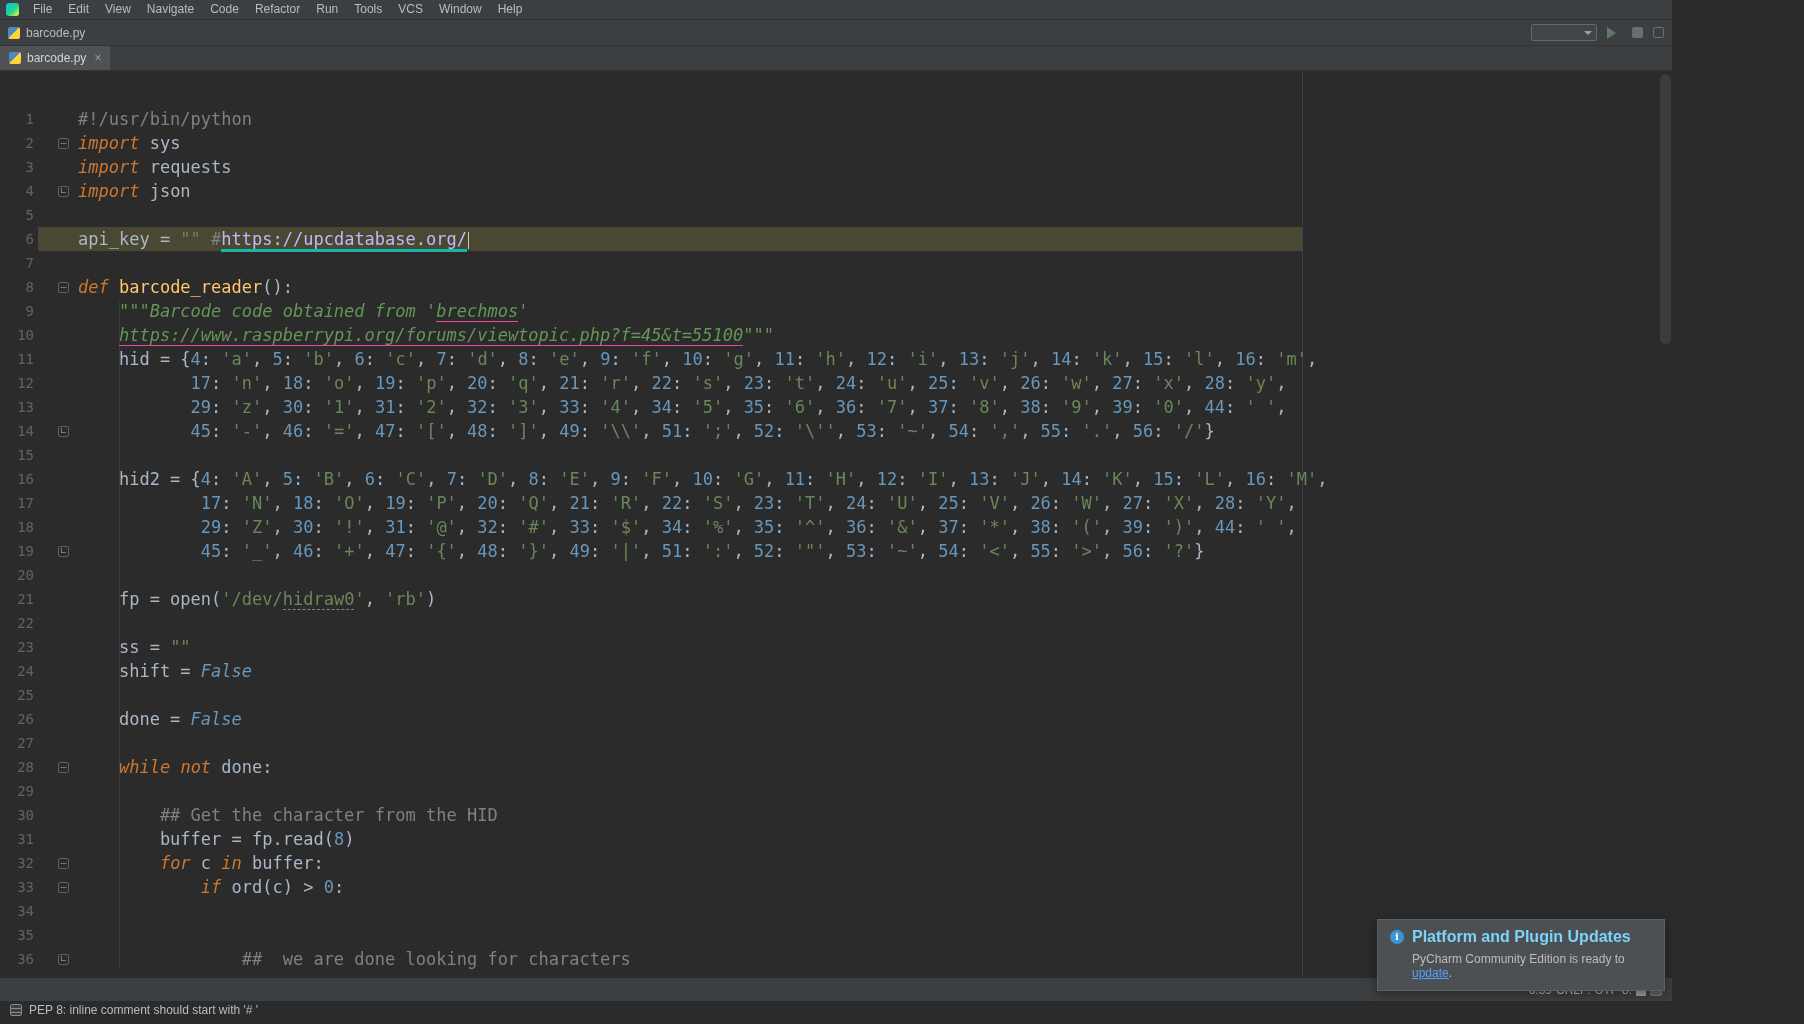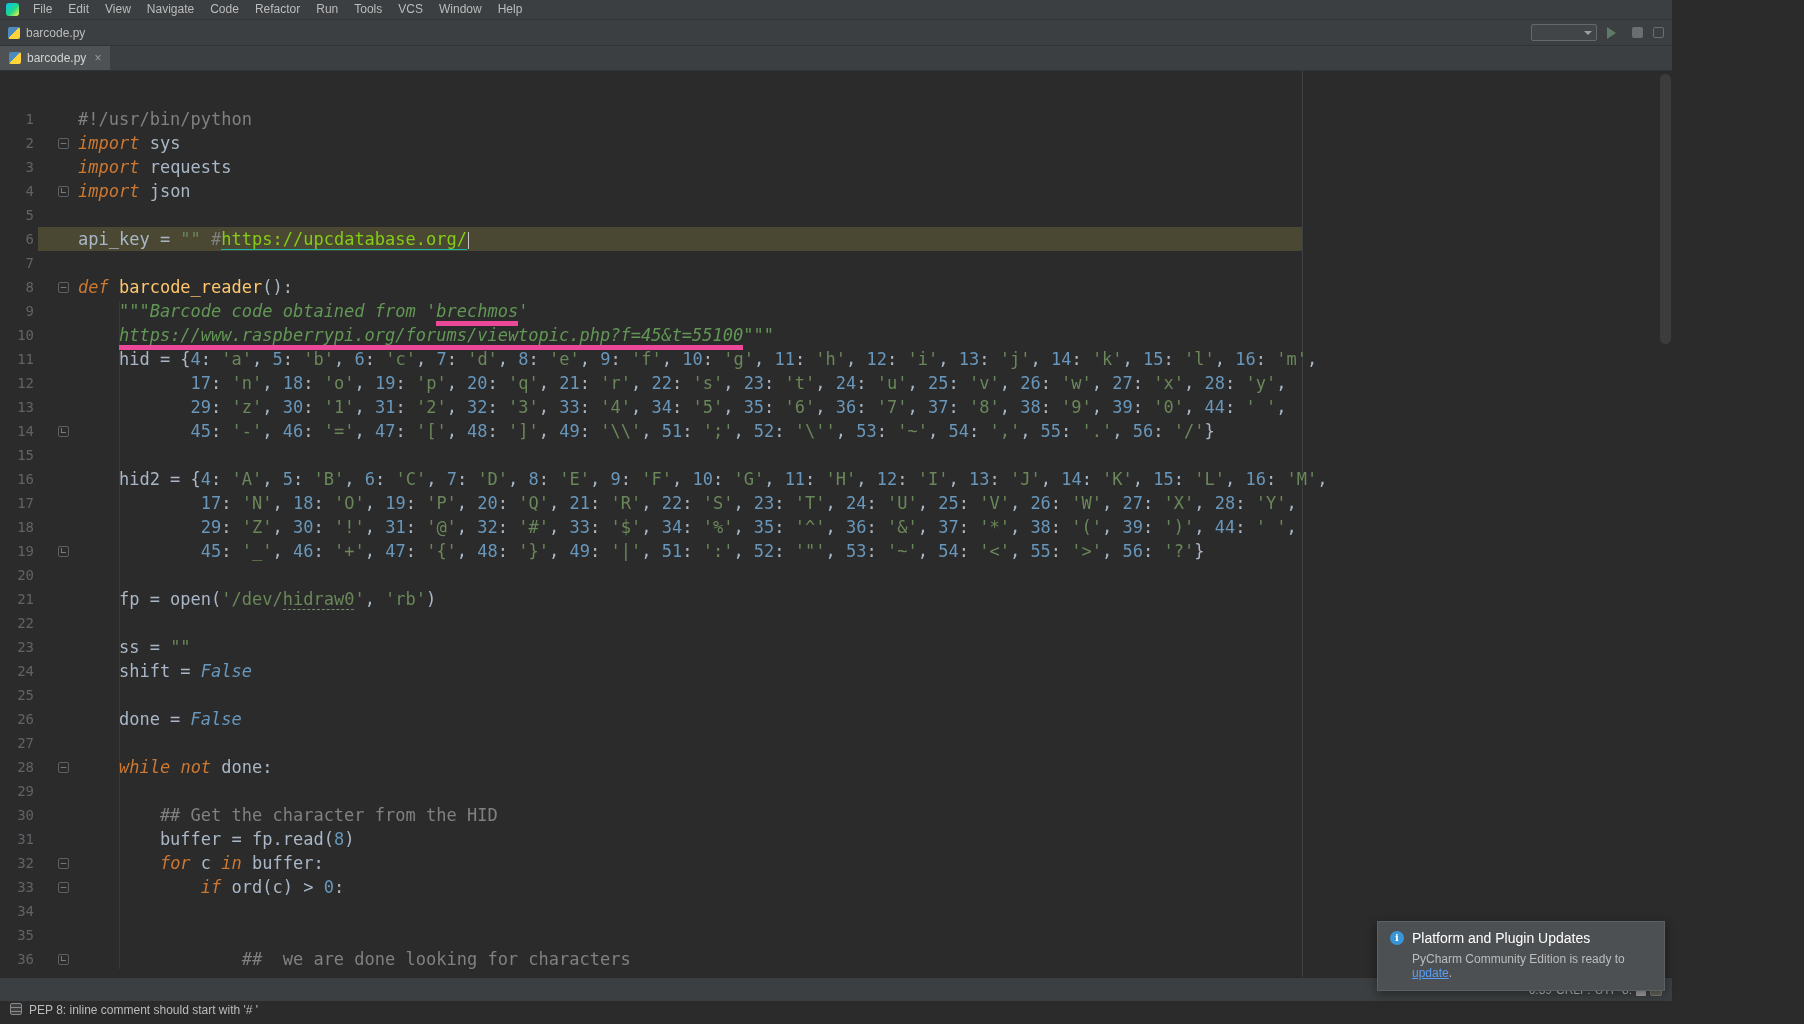--- a/index.html
+++ b/index.html
@@ -66,50 +66,50 @@
               align-items:center; justify-content:center; }
   .codeln { position:relative; z-index:1; font:17px/24px "DejaVu Sans Mono", monospace;
             white-space:pre; color:#a9b7c6; }
   .tk-p  { color:#a9b7c6; }
   .tk-k  { color:#cc7832; font-style:italic; }
   .tk-f  { color:#ffc66d; }
   .tk-s  { color:#6a8759; }
   .tk-su { color:#6a8759; border-bottom:1px dashed #6f8f63; }
   .tk-n  { color:#6897bb; }
   .tk-c  { color:#808080; }
-  .tk-cu { color:#84cc16; border-bottom:1px solid #14b8a6; }
+  .tk-cu { color:#c4b5fd; border-bottom:3px solid #14b8a6; }
   .tk-d  { color:#629755; font-style:italic; }
-  .tk-du { color:#629755; font-style:italic; border-bottom:5px solid #ec4899; }
+  .tk-du { color:#629755; font-style:italic; border-bottom:1px solid #ec4899; }
   .tk-b  { color:#6897bb; font-style:italic; }
   .tk-caret { display:inline-block; width:1px; height:17px; background:#c8c8c8;
               vertical-align:middle; margin-left:1px; }
 
   
   .statusbar { height:24px; background:#3c3f41; border-top:1px solid #2a2a2a;
                display:flex; align-items:center; padding:0 10px; }
-  .status-left { display:flex; align-items:flex-start; gap:7px;margin-top:40px; }
+  .status-left { display:flex; align-items:center; gap:7px;margin-top:40px; }
   .status-icon { width:12px; height:12px; border:1px solid #8a8a8a; border-radius:2px;
                  background:linear-gradient(#3c3f41 3px, #8a8a8a 3px, #8a8a8a 4px, #3c3f41 4px,
                  #3c3f41 7px, #8a8a8a 7px, #8a8a8a 8px, #3c3f41 8px); }
   .status-msg { font-size:12px; color:#bbbbbb; }
   .status-right { margin-left:auto; display:flex; align-items:center; gap:4px; }
   .status-item { font-size:12px; color:#bbbbbb; }
   .lock-icon { position:relative; width:10px; height:8px; background:#a0a0a0; border-radius:1px;
                margin-top:4px; }
   .lock-icon::before { content:""; position:absolute; top:-5px; left:1px; width:8px; height:6px;
                        border:2px solid #a0a0a0; border-bottom:none; border-radius:4px 4px 0 0; }
   .hector-icon { width:12px; height:12px; background:#62655b; border:1px solid #7b7e72; border-radius:2px; }
 
   
   .notif { position:absolute; right:7px; bottom:33px; width:288px; background:#4d5052;
            border:1px solid #5d6062; box-shadow:0 3px 10px rgba(0,0,0,0.4); padding:8px 12px 10px; }
   .notif-head { display:flex; align-items:center; gap:8px; }
   .info-icon { width:14px; height:14px; border-radius:50%; background:#3a95d6; color:#ffffff;
                font:bold 10px/14px "DejaVu Serif", serif; text-align:center; flex:none; }
-  .notif-title { font-size:14px; font-weight:normal; color:#ffffff; }
+  .notif-title { font-size:16px; font-weight:bold; color:#7dd3fc; }
   .notif-body { font-size:12px; color:#bcbcbc; margin-top:6px; padding-left:22px; }
   .notif-link { color:#589df6; text-decoration:underline; cursor:pointer;margin-top:24px; }
 </style>
 </head>
 <body>
 
 <div class="app">
 
   <div class="menubar">
     <span class="app-logo"></span>

